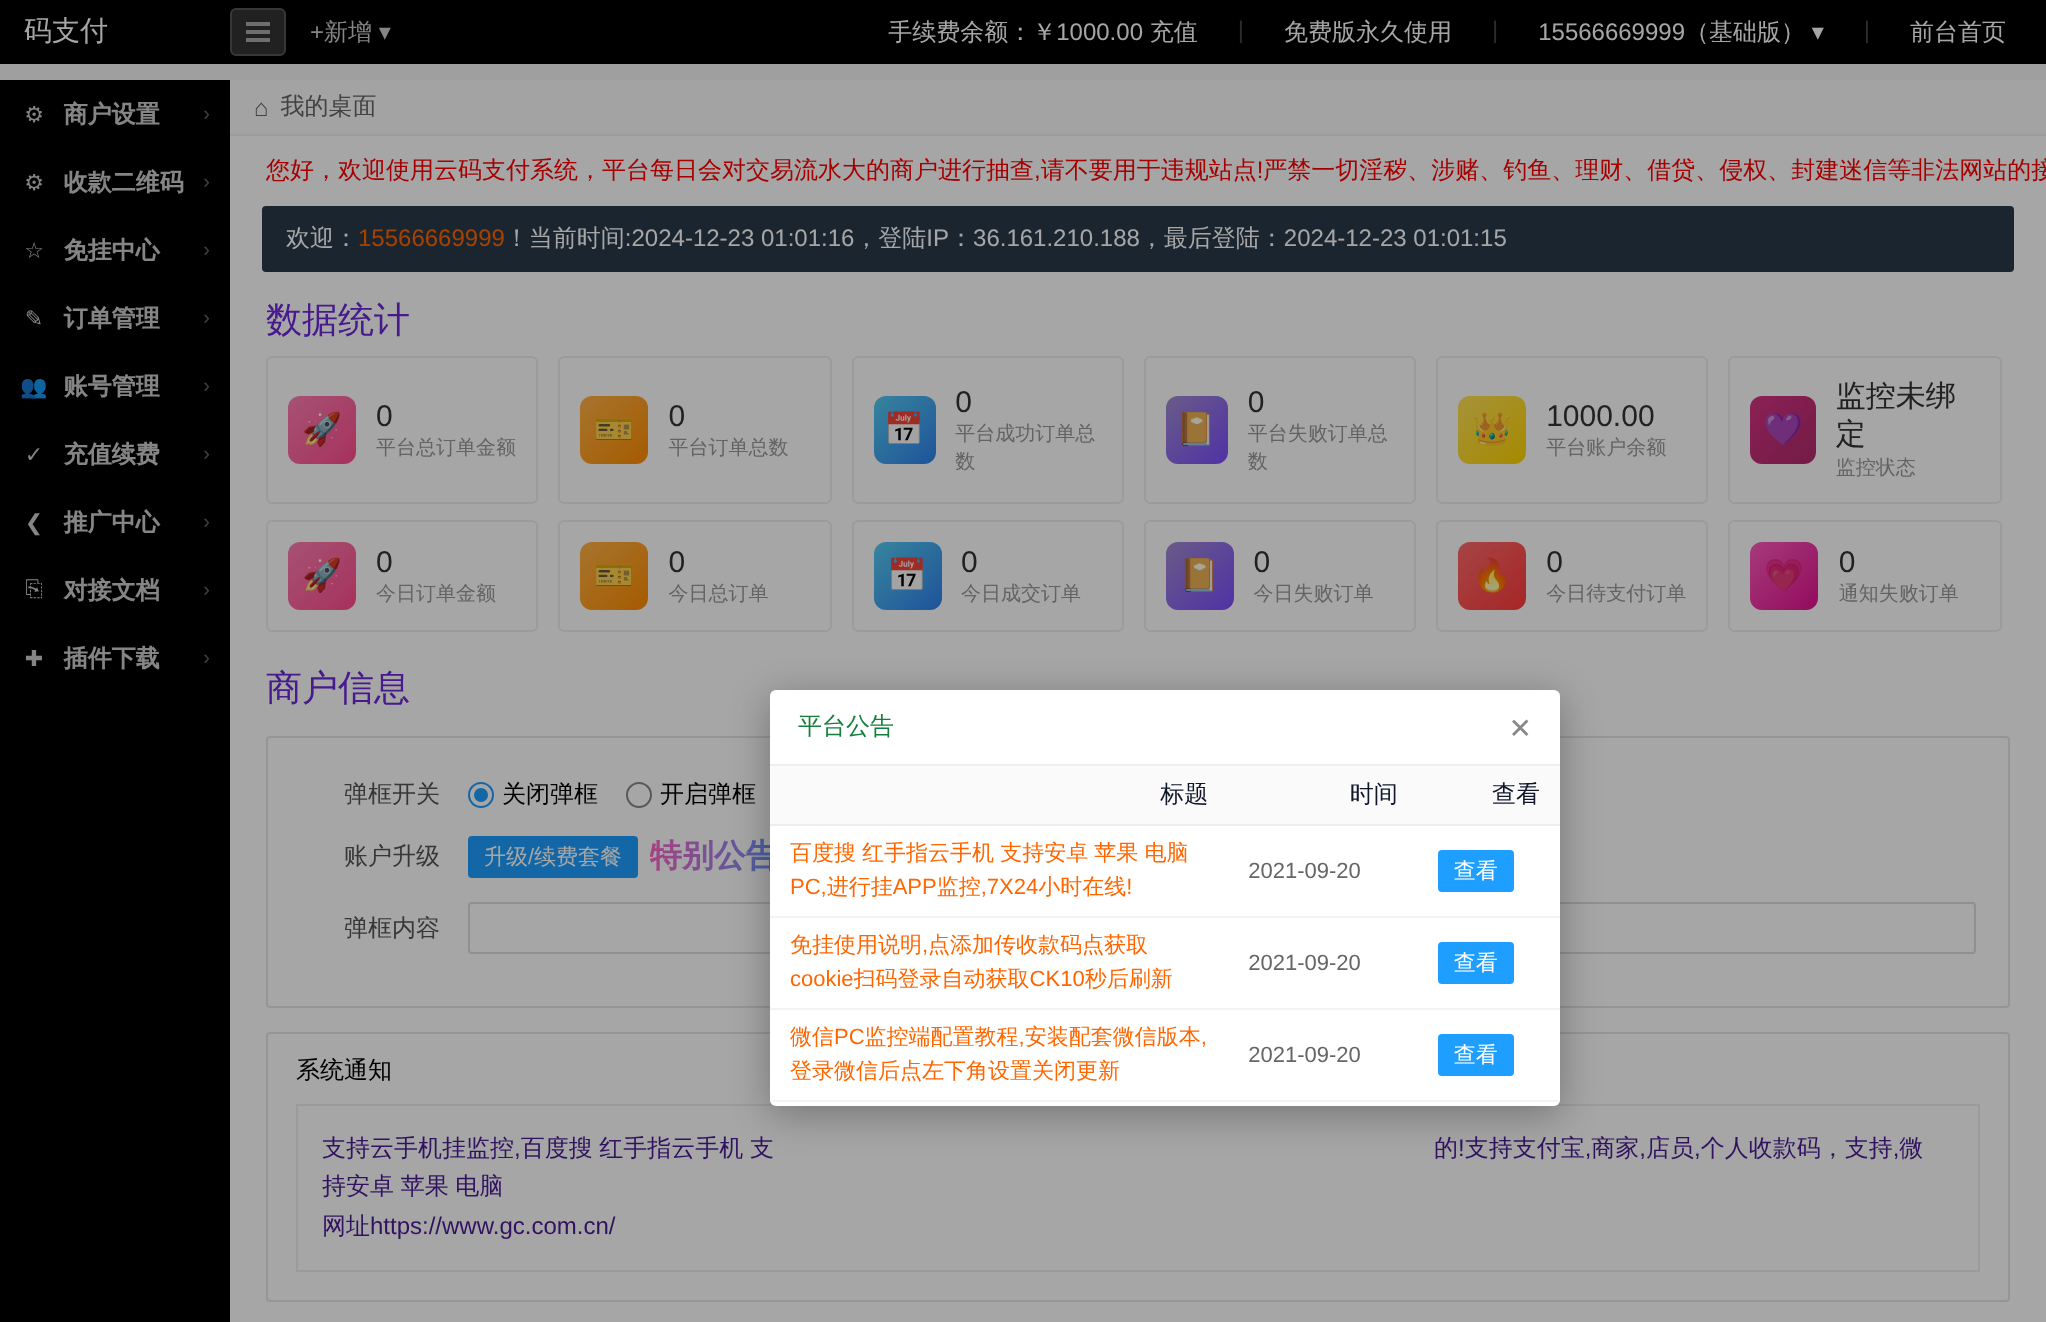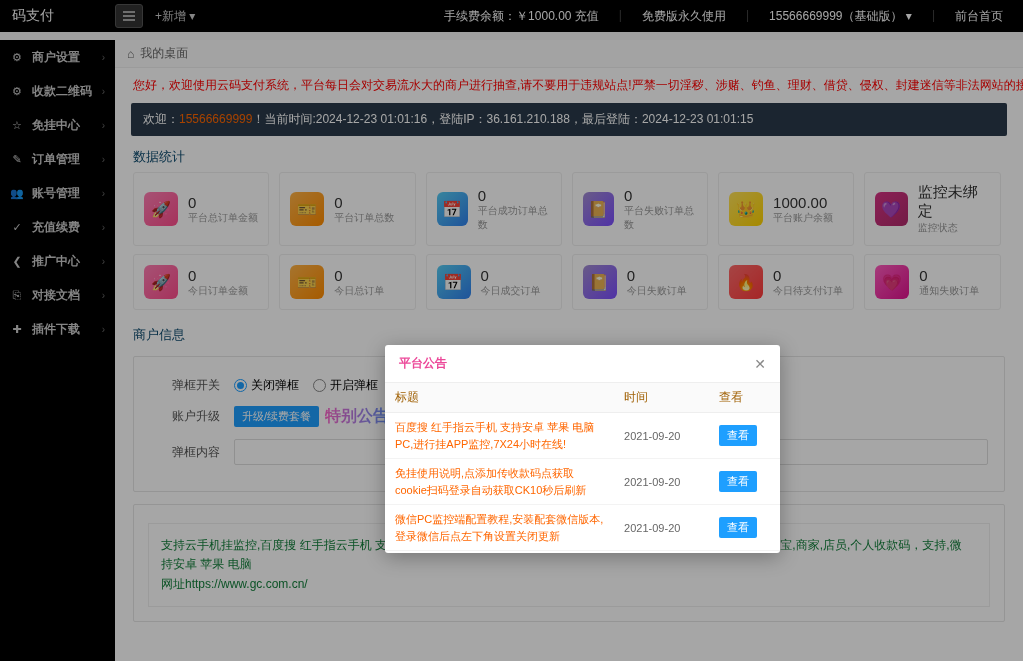--- a/index.html
+++ b/index.html
@@ -16,47 +16,47 @@
 .nav-item { height:34px; display:flex; align-items:center; padding:0 10px; cursor:pointer; }
 .nav-ico { width:14px; text-align:center; margin-right:8px; font-size:11px; }
 .nav-label { flex:1;font-weight:bold; }
 .nav-chev { font-size:10px; color:#666; }
 .main { position:absolute; left:115px; top:40px; right:0; bottom:0; overflow:auto; background:#fff; }
 .breadcrumb { height:28px; background:#fafafa; border-bottom:1px solid #eee; display:flex; align-items:center; padding:0 12px; font-size:12px; color:#666; }
 .bc-ico { margin-right:6px; }
 .welcome-red { color:#f00; font-size:12px; padding:8px 18px 4px; line-height:1.6; overflow:hidden; white-space:nowrap; }
 .info-bar { margin:4px 16px; background:#2a3a4a; color:#fff; font-size:12px; padding:8px 12px; border-radius:2px; }
 .info-bar .phone { color:#f60; }
-.sec-title { font-size:13px; color:#0c4a6e; padding:8px 18px 6px; }
+.sec-title { font-size:18px; color:#6d28d9; padding:8px 18px 6px; }
 .stat-grid { display:flex; flex-wrap:wrap; gap:10px; padding:0 18px 8px; }
 .stat-card { flex:0 0 calc(16.66% - 9px); background:#fff; border:1px solid #eee; border-radius:3px; padding:10px; display:flex; align-items:center; gap:10px; }
 .stat-ico { width:34px; height:34px; border-radius:6px; display:flex; align-items:center; justify-content:center; color:#fff; font-size:16px; }
 .stat-txt .num { font-size:15px; color:#333; }
 .stat-txt .lbl { font-size:10px; color:#999; }
 .bg-pink{background:linear-gradient(135deg,#ff7eb3,#ff4d8d);} .bg-orange{background:linear-gradient(135deg,#ffb347,#ff8c00);} .bg-blue{background:linear-gradient(135deg,#56ccf2,#2f80ed);} .bg-purple{background:linear-gradient(135deg,#a18cd1,#7b4dff);} .bg-yellow{background:linear-gradient(135deg,#ffe259,#ffd400);} .bg-violet{background:linear-gradient(135deg,#d63384,#b02a6b);} .bg-red{background:linear-gradient(135deg,#ff6a6a,#ff3b3b);} .bg-magenta{background:linear-gradient(135deg,#ff5bbd,#e1128f);}
 .merchant-box { margin:6px 18px 12px; border:1px solid #e5e5e5; border-radius:2px; padding:8px 16px 14px; }
 .form-row { display:flex; align-items:center; font-size:12px; margin:12px 0; }
 .form-lbl { width:70px; text-align:right; color:#555; margin-right:14px; }
 .radio { display:inline-flex; align-items:center; margin-right:14px; cursor:pointer; }
 .radio-c { width:13px; height:13px; border:1px solid #888; border-radius:50%; margin-right:4px; position:relative; }
 .radio-c.on { border-color:#1e9fff; }
 .radio-c.on::after { content:""; position:absolute; inset:2px; background:#1e9fff; border-radius:50%; }
 .red-hint { color:#f00; }
 .inp { flex:1; height:26px; border:1px solid #ddd; border-radius:2px; padding:0 6px; }
 .badge-btn { background:#1e9fff; color:#fff; font-size:11px; padding:3px 8px; border-radius:2px; margin-right:6px; }
 .special { font-size:16px; font-weight:bold; background:linear-gradient(90deg,#ff66cc,#6699ff); -webkit-background-clip:text; color:transparent; }
 .notice-box { margin:6px 18px; border:1px solid #e5e5e5; border-radius:2px; padding:10px 14px 14px; font-size:12px; }
-.notice-inner { border:1px solid #eee; padding:12px; margin-top:8px; color:#15803d; line-height:1.6; display:flex; }
+.notice-inner { border:1px solid #eee; padding:12px; margin-top:8px; color:#4c1d95; line-height:1.6; display:flex; }
 .overlay { position:absolute; inset:0; background:rgba(0,0,0,0.35); }
 .modal { position:absolute; left:385px; top:345px; width:395px; background:#fff; border-radius:3px; box-shadow:0 4px 20px rgba(0,0,0,0.3); font-size:12px; }
 .modal-hd { display:flex; align-items:center; padding:10px 14px; border-bottom:1px solid #eee; }
-.modal-title { color:#ec4899; font-weight:bold; flex:1; }
+.modal-title { color:#15803d; font-weight:normal; flex:1; }
 .modal-close { cursor:pointer; color:#888; font-size:14px; }
 .modal-tbl { width:100%; border-collapse:collapse; }
-.modal-tbl th { text-align:left; font-weight:normal; color:#a16207; padding:6px 10px; border-bottom:1px solid #eee; font-size:12px; background:#fafafa; }
+.modal-tbl th { text-align:right; font-weight:normal; color:#0f172a; padding:6px 10px; border-bottom:1px solid #eee; font-size:12px; background:#fafafa; }
 .modal-tbl td { padding:6px 10px; border-bottom:1px solid #f3f3f3; vertical-align:middle; font-size:11px; color:#666; }
 .modal-tbl .title-cell { color:#f60; line-height:1.5; }
 .view-btn { background:#1e9fff; color:#fff; padding:3px 8px; border-radius:2px; display:inline-block; cursor:pointer; font-size:11px; }
 .modal-ft { padding:8px 12px; text-align:right; border-top:1px solid #eee; }
 .dont-show { background:#1e9fff; color:#fff; padding:5px 10px; border-radius:2px; cursor:pointer; display:inline-block; }
 .modal-body { max-height:170px; overflow:auto; }
 </style>
 </head>
 <body>
 
@@ -243,20 +243,21 @@
       <span class="badge-btn">升级/续费套餐</span>
       <span class="special">特别公告</span>
     </div>
     <div class="form-row">
       <div class="form-lbl">弹框内容</div>
       <input class="inp" style="">
     </div>
   </div>
 
   <div class="notice-box">
+    <div>系统通知</div>
     <div class="notice-inner">
       <div style="flex:0 0 230px;white-space:pre-line;">支持云手机挂监控,百度搜 红手指云手机 支持安卓 苹果 电脑
 网址https://www.gc.com.cn/</div>
       <div style="flex:1;"></div>
       <div style="flex:0 0 260px;">的!支持支付宝,商家,店员,个人收款码，支持,微</div>
     </div>
   </div>
 </div>
 
 <div class="overlay"></div>

